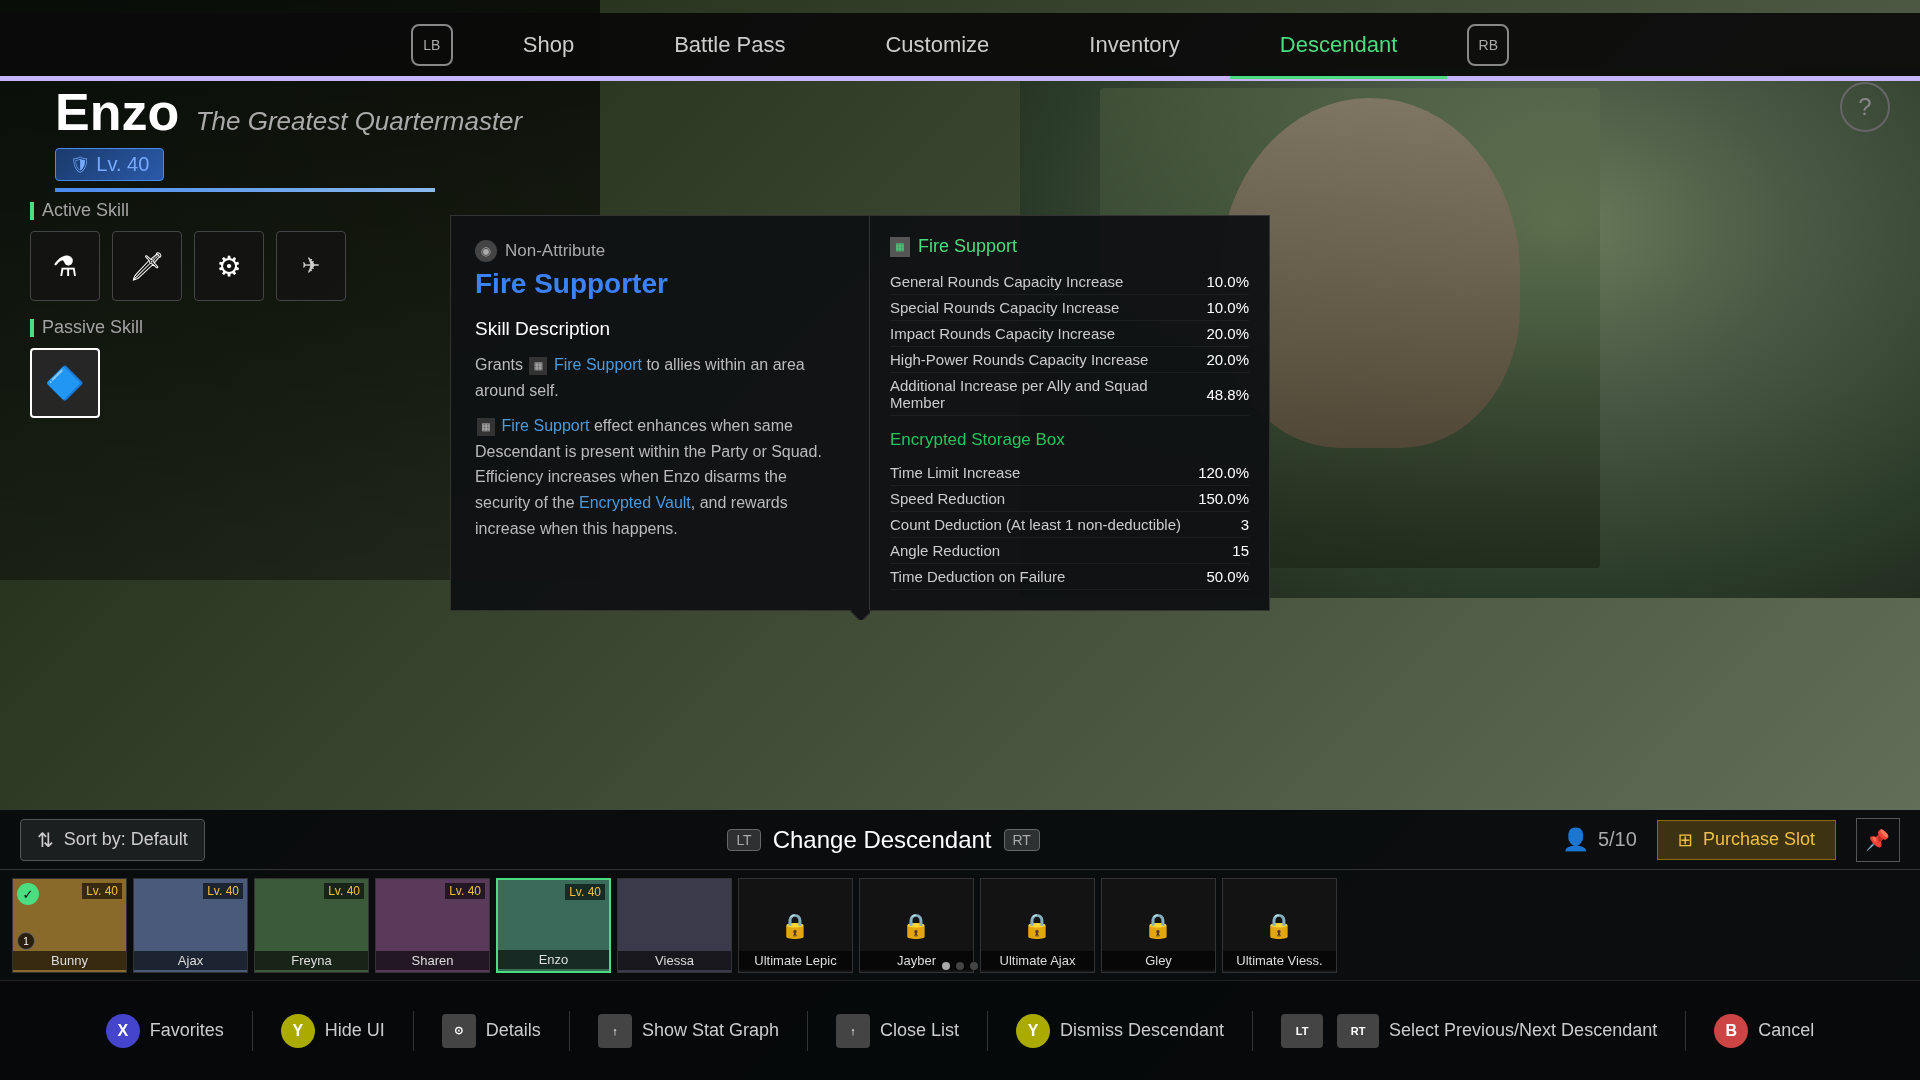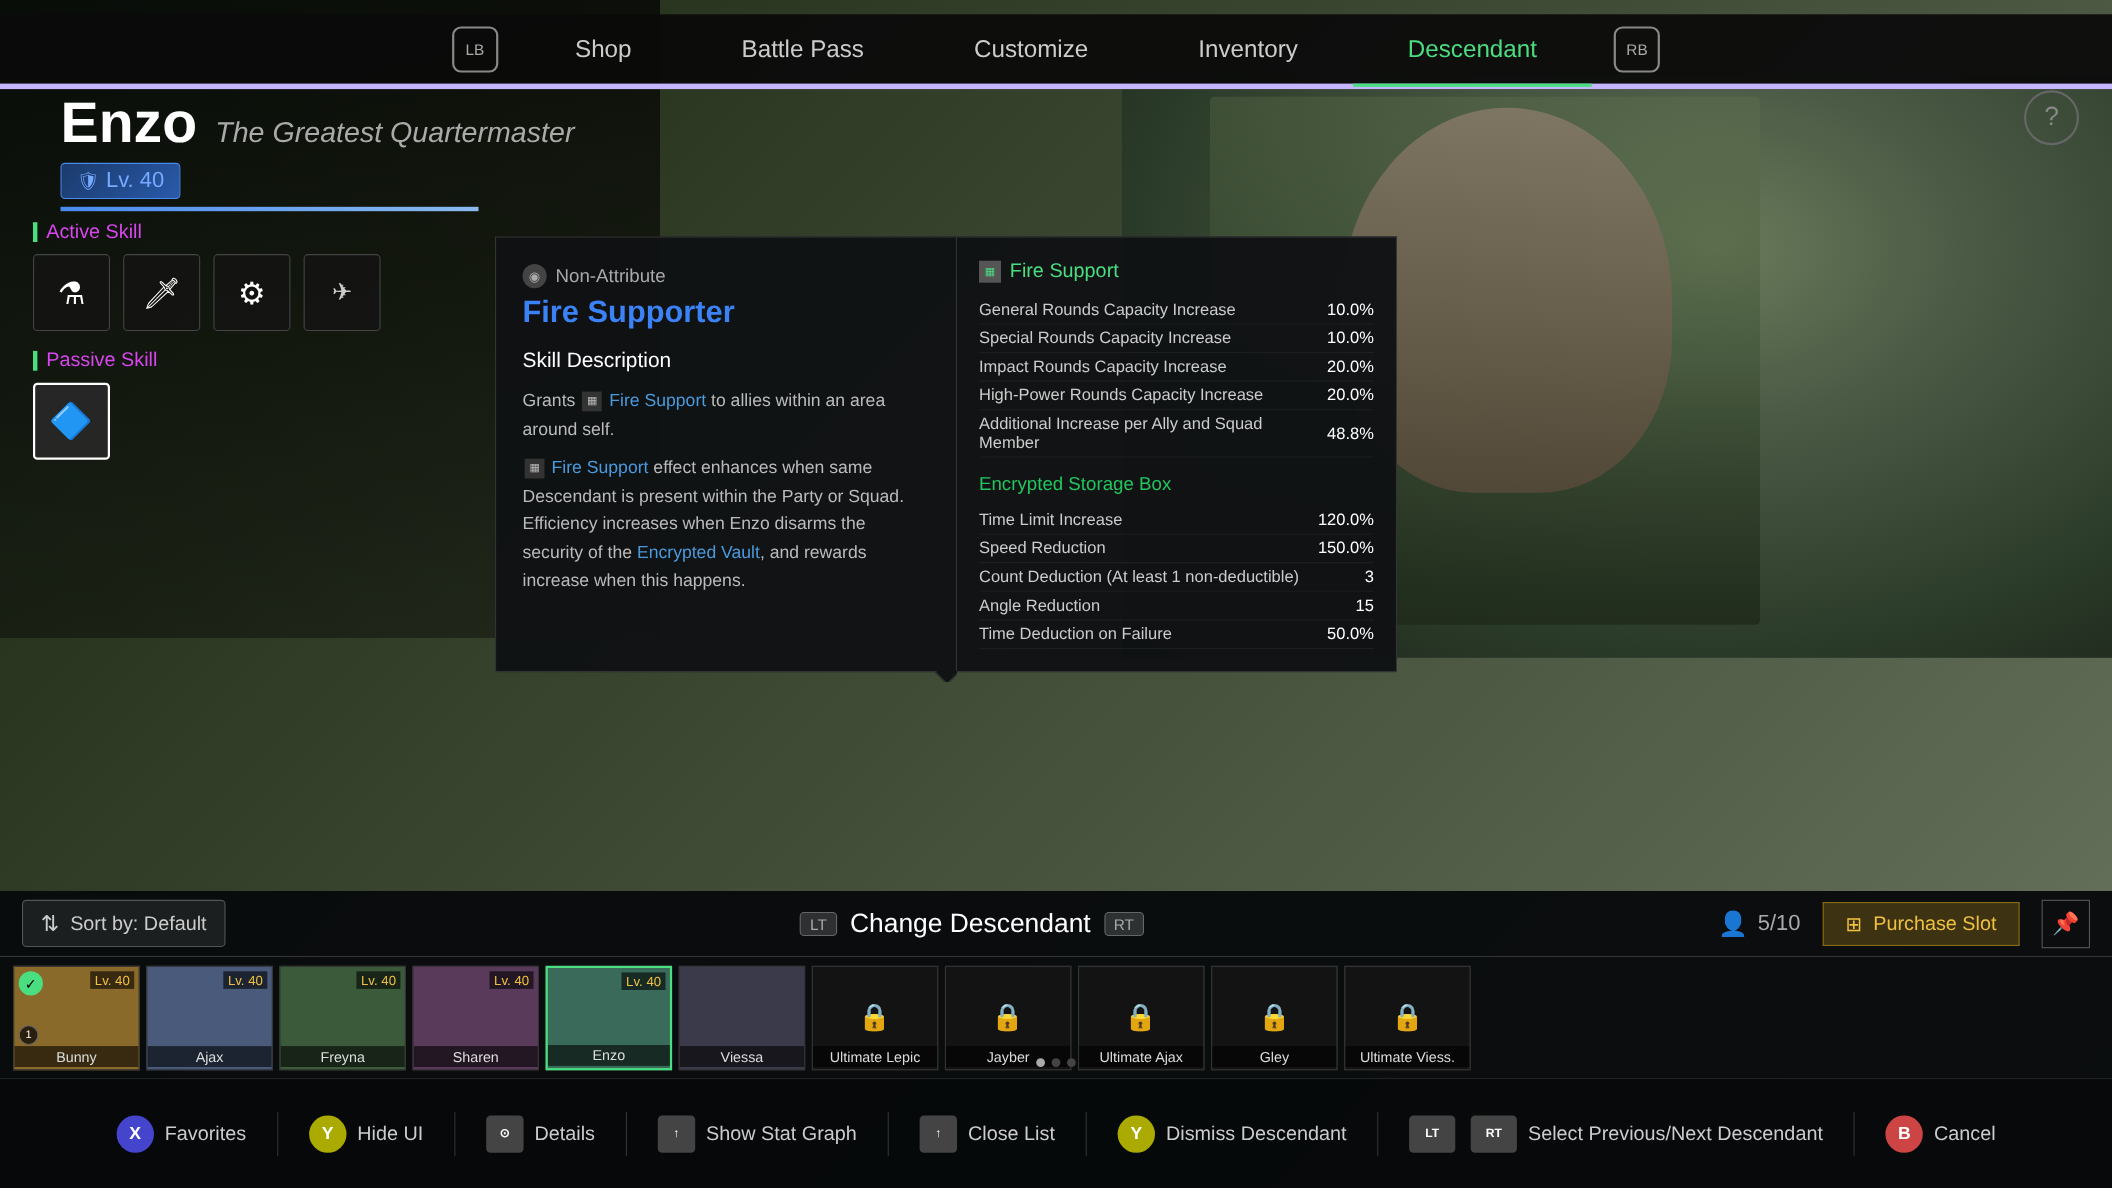--- a/index.html
+++ b/index.html
@@ -142,21 +142,21 @@
       z-index: 10;
       width: 420px;
     }
 
     .skill-group {
       margin-bottom: 16px;
     }
 
     .skill-label {
       font-size: 18px;
-      color: #d946ef;
+      color: #a3a3a3;
       margin-bottom: 10px;
       display: flex;
       align-items: center;
       gap: 8px;
     }
 
     .skill-label::before {
       content: '';
       width: 4px;
       height: 18px;

